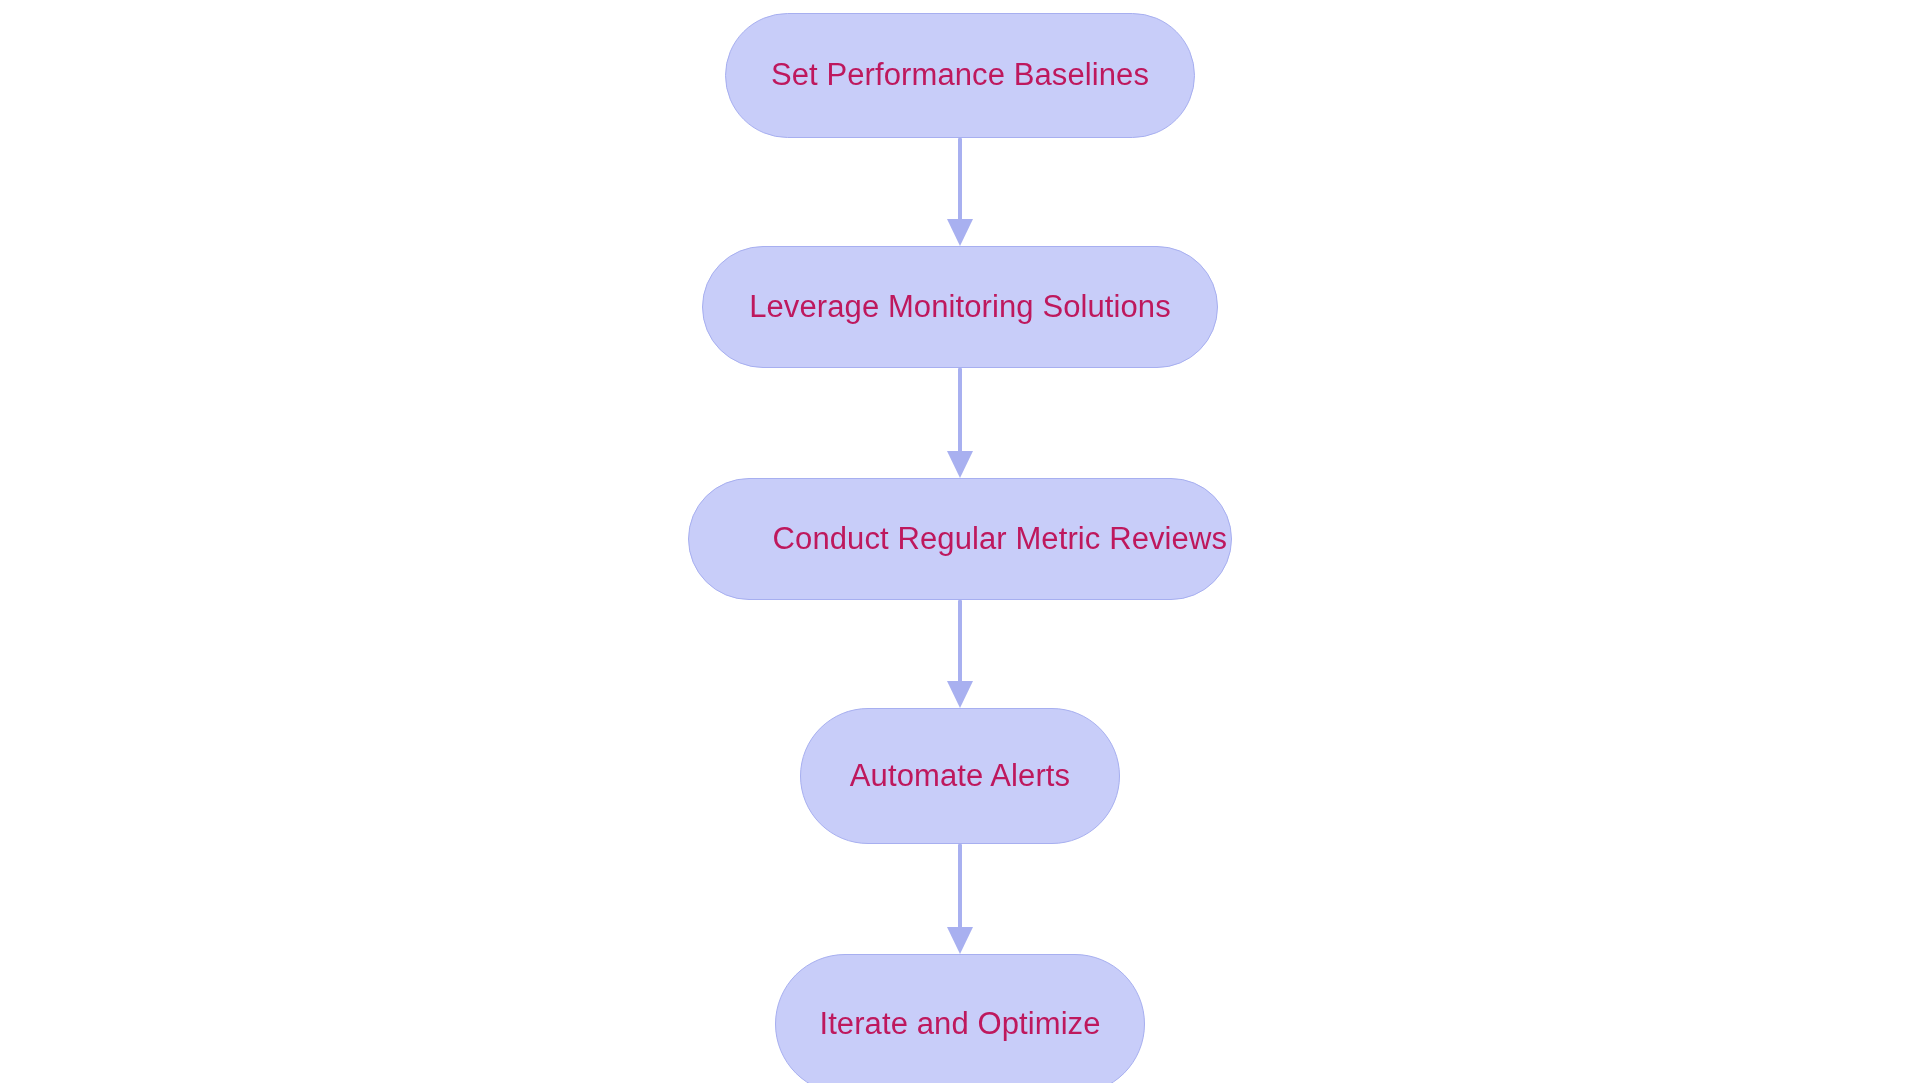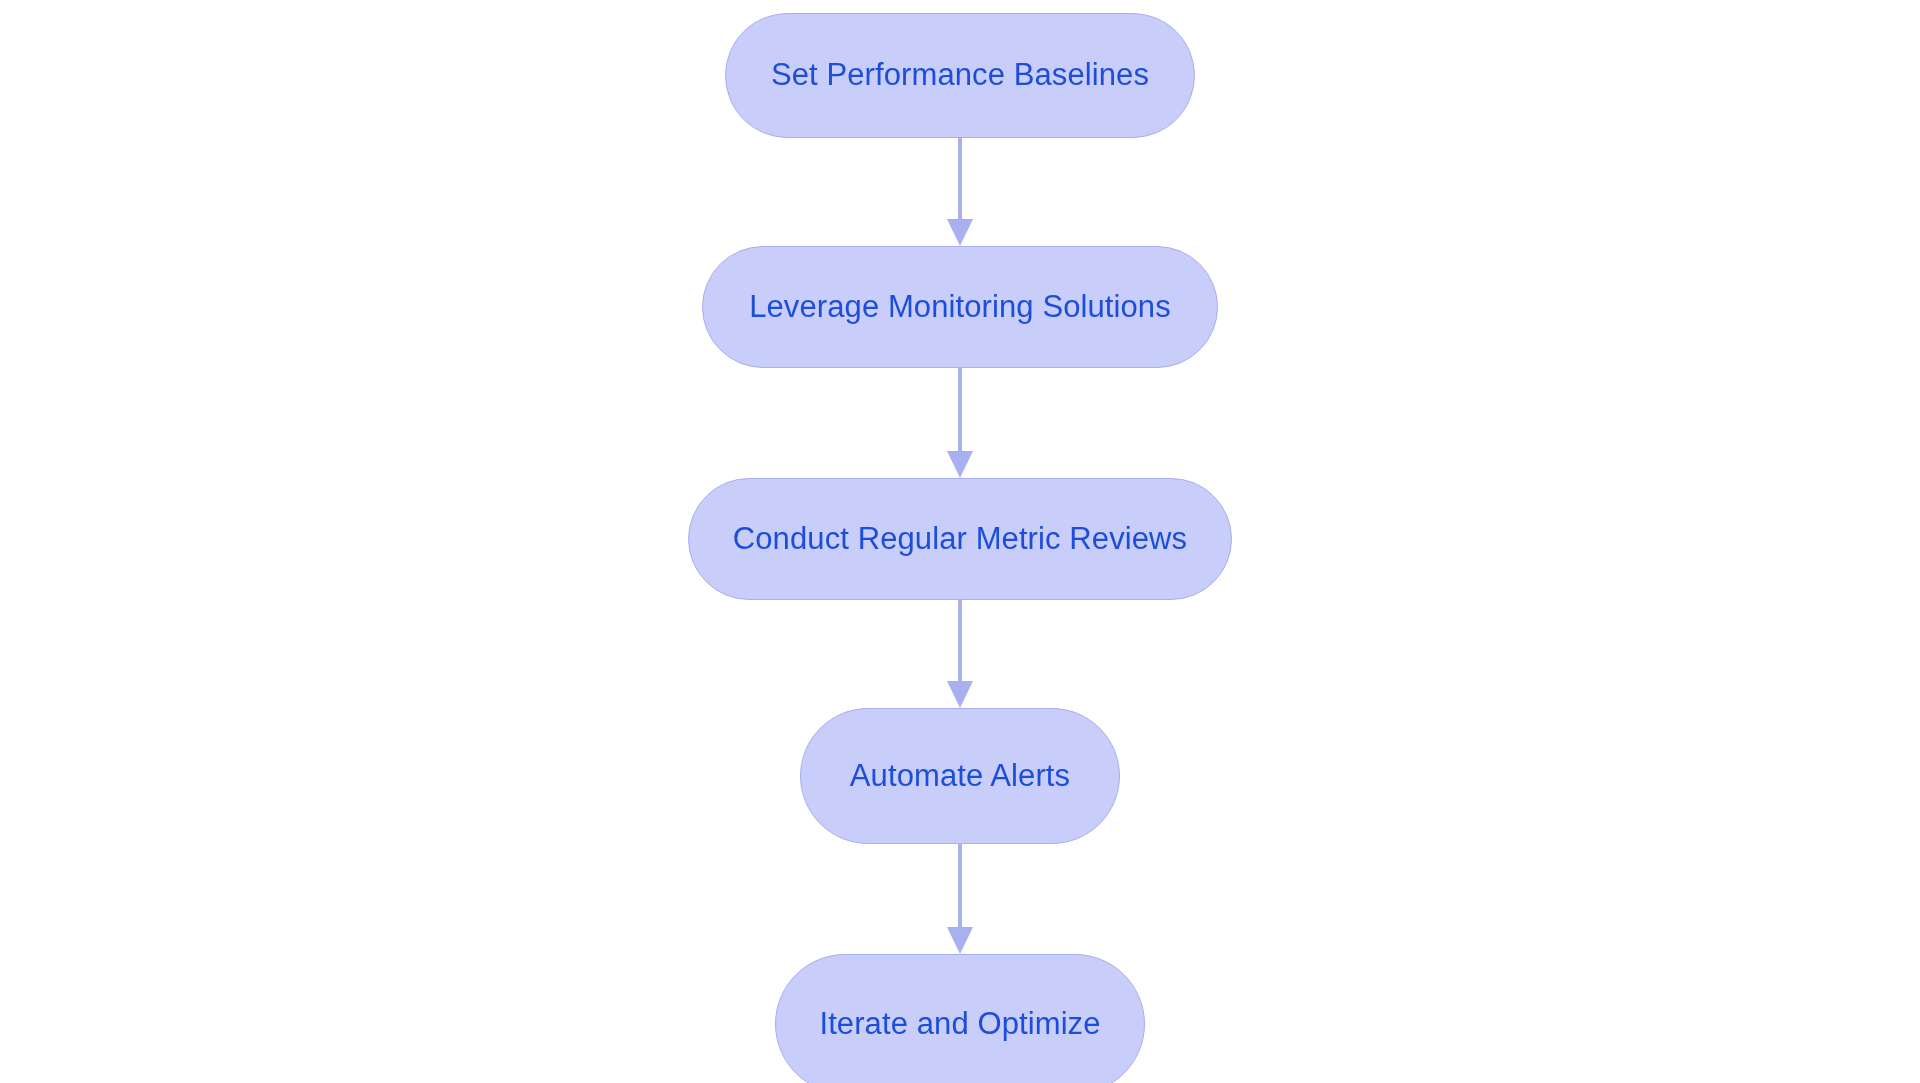--- a/index.html
+++ b/index.html
@@ -35,40 +35,40 @@
 
   
   .node {
     box-sizing: border-box;
     background: #c8cdf9;
     border: 1.6px solid #a7aff0;
     border-radius: 999px;
     display: flex;
     align-items: center;
     justify-content: center;
-    color: #1d4ed8;
+    color: #be185d;
     font-size: 31px;
     font-weight: 400;
     letter-spacing: 0.1px;
     white-space: nowrap;
     line-height: 1;
     flex: 0 0 auto;
     position: relative;
   }
 
   .node-label {
     display: block;
     padding: 0 4px;
     transform: translateY(-1px);
   }
 
   
   .node.n0 { width: 470px; height: 125px; margin-top: 13px; }
   .node.n1 { width: 516px; height: 122px; }
-  .node.n2 { width: 544px; height: 122px; }
+  .node.n2 { width: 544px; height: 122px; justify-content: flex-end; }
   .node.n3 { width: 320px; height: 136px; }
   .node.n4 { width: 370px; height: 140px; }
 
   
   .connector {
     flex: 0 0 auto;
     position: relative;
     width: 26px;
     display: flex;
     flex-direction: column;

